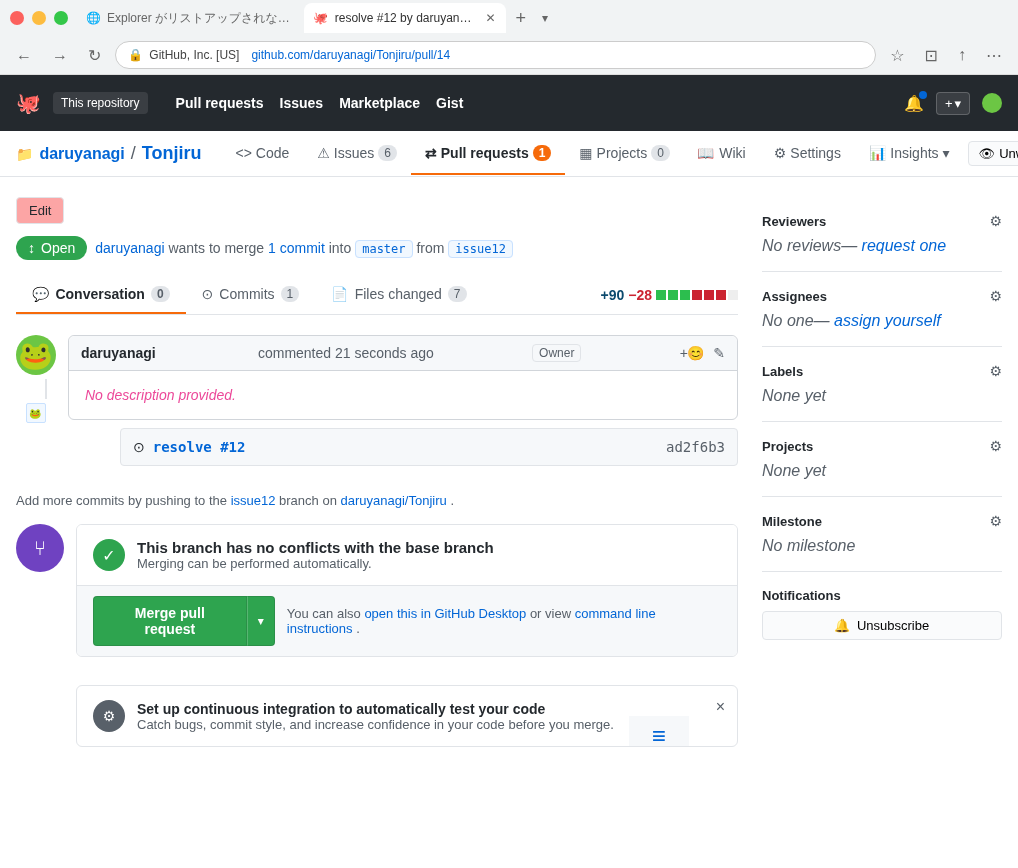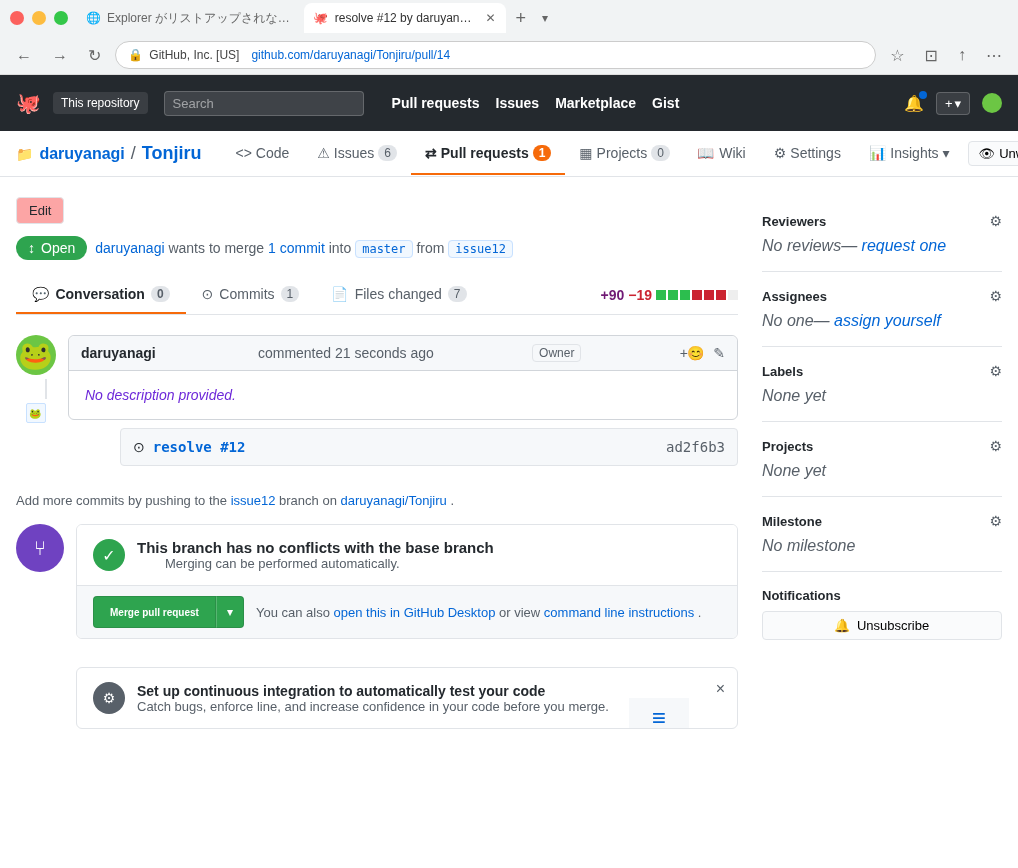--- a/index.html
+++ b/index.html
@@ -18,21 +18,21 @@
     .browser-new-tab { background: none; border: none; font-size: 18px; color: #666; cursor: pointer; padding: 0 6px; }
     .browser-addressbar { display: flex; align-items: center; padding: 4px 10px; gap: 8px; height: 38px; }
     .browser-nav-btn { background: none; border: none; color: #666; cursor: pointer; font-size: 16px; padding: 2px 6px; }
     .address-input { flex: 1; height: 28px; border: 1px solid #ccc; border-radius: 14px; padding: 0 12px; font-size: 13px; background: #fff; display: flex; align-items: center; gap: 6px; }
     .address-text { color: #444; font-size: 12px; }
     .lock-icon { color: #1a7f37; font-size: 12px; }
 
     
     .gh-header { background: #24292e; padding: 0 16px; display: flex; align-items: center; height: 56px; gap: 12px; }
     .gh-logo { color: #fff; font-size: 20px; cursor: pointer; }
-    .gh-search-wrapper { display: flex; align-items: center; gap: 16px; }
+    .gh-search-wrapper { display: flex; align-items: center; gap: 8px; }
     .gh-repo-label { color: #fff; background: rgba(255,255,255,0.1); border-radius: 4px; padding: 4px 8px; font-size: 12px; white-space: nowrap; }
     .gh-search-input { background: rgba(255,255,255,0.125); border: 1px solid rgba(255,255,255,0.2); border-radius: 4px; color: #fff; padding: 4px 8px; font-size: 13px; width: 200px; outline: none; }
     .gh-search-input::placeholder { color: rgba(255,255,255,0.5); }
     .gh-nav { display: flex; align-items: center; gap: 16px; margin-left: 16px; flex: 1; }
     .gh-nav-item { color: #fff; font-size: 14px; font-weight: 600; text-decoration: none; cursor: pointer; }
     .gh-header-actions { display: flex; align-items: center; gap: 12px; margin-left: auto; }
     .gh-bell { color: #fff; font-size: 16px; cursor: pointer; position: relative; }
     .gh-bell-badge { position: absolute; top: -3px; right: -3px; width: 8px; height: 8px; background: #0366d6; border-radius: 50%; }
     .gh-plus-btn { color: #fff; background: rgba(255,255,255,0.1); border: 1px solid rgba(255,255,255,0.2); border-radius: 4px; padding: 3px 8px; font-size: 13px; cursor: pointer; display: flex; align-items: center; gap: 2px; }
     .gh-avatar { width: 20px; height: 20px; border-radius: 50%; background: #6cc644; cursor: pointer; }
@@ -64,58 +64,58 @@
     
     .pr-status-row { display: flex; align-items: center; gap: 8px; margin-bottom: 16px; flex-wrap: wrap; }
     .open-badge { background: #2ea44f; color: #fff; border-radius: 20px; padding: 4px 12px; font-size: 14px; display: flex; align-items: center; gap: 6px; }
     .pr-meta { font-size: 14px; color: #586069; }
     .pr-meta a { color: #0366d6; text-decoration: none; cursor: pointer; }
     .branch-label { background: #f1f8ff; border: 1px solid #c8e1ff; border-radius: 4px; padding: 1px 6px; font-size: 12px; color: #0366d6; font-family: monospace; }
     .pr-tab { padding: 10px 16px; font-size: 14px; color: #586069; cursor: pointer; border-bottom: 2px solid transparent; display: flex; align-items: center; gap: 6px; }
     .pr-tab.active { color: #24292e; border-bottom-color: #f66a0a; font-weight: 600; }
     .pr-tab-badge { background: #e1e4e8; color: #586069; border-radius: 20px; padding: 1px 6px; font-size: 12px; }
     .diff-stat { margin-left: auto; display: flex; align-items: center; gap: 4px; }
-    .diff-add { color: #701a75; font-weight: 600; }
+    .diff-add { color: #0c4a6e; font-weight: 600; }
     .diff-remove { color: #cb2431; font-weight: 600; }
     .diff-bars { display: flex; gap: 2px; align-items: center; }
     .diff-bar { width: 10px; height: 10px; }
     .diff-bar-green { background: #2cbe4e; }
     .diff-bar-red { background: #cb2431; }
     .diff-bar-gray { background: #eee; }
 
     
     .comment-thread { display: flex; gap: 12px; margin-bottom: 16px; }
     .avatar-img { width: 40px; height: 40px; border-radius: 50%; background: #6cc644; flex-shrink: 0; display: flex; align-items: center; justify-content: center; overflow: hidden; }
     .avatar-frog { font-size: 28px; }
     .comment-box { flex: 1; border: 1px solid #d1d5da; border-radius: 6px; }
     .comment-header { display: flex; align-items: center; justify-content: space-between; padding: 8px 12px; background: #f6f8fa; border-bottom: 1px solid #d1d5da; border-radius: 6px 6px 0 0; }
     .comment-author { font-weight: 600; color: #24292e; cursor: pointer; }
     .comment-time { color: #586069; margin-left: 4px; }
     .owner-badge { border: 1px solid #e1e4e8; border-radius: 4px; padding: 1px 6px; font-size: 12px; color: #586069; }
     .comment-actions { display: flex; align-items: center; gap: 8px; }
     .comment-action-btn { background: none; border: none; cursor: pointer; color: #586069; font-size: 14px; }
-    .comment-body { padding: 16px; color: #6d28d9; font-style: italic; }
+    .comment-body { padding: 16px; color: #ec4899; font-style: italic; }
 
     
     .commit-ref { display: flex; align-items: center; gap: 8px; padding: 10px 12px; background: #f6f8fa; border: 1px solid #e1e4e8; border-radius: 4px; margin: 8px 0 8px 52px; }
     .commit-msg { color: #0366d6; font-weight: 600; cursor: pointer; font-family: monospace; }
     .commit-hash { color: #586069; font-family: monospace; margin-left: auto; }
 
     
     .branch-info { color: #586069; font-size: 13px; margin: 19px 0 16px 0; }
     .branch-info a { color: #0366d6; }
 
     
     .merge-section { border: 1px solid #e1e4e8; border-radius: 6px; overflow: hidden; margin-bottom: 16px; }
     .merge-header { display: flex; align-items: center; gap: 12px; padding: 14px 16px; background: #fff; }
     .merge-check-icon { width: 32px; height: 32px; background: #2ea44f; border-radius: 50%; display: flex; align-items: center; justify-content: center; color: #fff; font-size: 16px; flex-shrink: 0; }
     .merge-title { font-size: 15px; font-weight: 600; color: #24292e; }
-    .merge-subtitle { font-size: 13px; color: #586069; margin-left: 28px; }
+    .merge-subtitle { font-size: 13px; color: #586069; }
     .merge-actions { display: flex; align-items: center; padding: 10px 16px; gap: 12px; background: #f6f8fa; border-top: 1px solid #e1e4e8; }
-    .merge-btn { background: #2ea44f; color: #fff; border: 1px solid rgba(27,31,35,0.15); border-radius: 4px 0 0 4px; padding: 8px 16px; font-size: 10px; font-weight: 600; cursor: pointer; }
+    .merge-btn { background: #2ea44f; color: #fff; border: 1px solid rgba(27,31,35,0.15); border-radius: 4px 0 0 4px; padding: 8px 16px; font-size: 14px; font-weight: 600; cursor: pointer; }
     .merge-dropdown { background: #2ea44f; color: #fff; border: 1px solid rgba(27,31,35,0.15); border-left: 1px solid rgba(255,255,255,0.2); border-radius: 0 4px 4px 0; padding: 8px 10px; cursor: pointer; font-size: 12px; }
     .merge-note { font-size: 13px; color: #586069; }
     .merge-note a { color: #0366d6; cursor: pointer; }
 
     
     .ci-section { border: 1px solid #e1e4e8; border-radius: 6px; overflow: hidden; position: relative; }
     .ci-header { display: flex; align-items: center; gap: 12px; padding: 14px 16px; }
     .ci-icon { width: 32px; height: 32px; background: #586069; border-radius: 50%; display: flex; align-items: center; justify-content: center; color: #fff; font-size: 14px; flex-shrink: 0; }
     .ci-title { font-size: 14px; font-weight: 600; color: #24292e; }
     .ci-subtitle { font-size: 13px; color: #586069; }
@@ -175,21 +175,20 @@
     <button class="browser-nav-btn">⊡</button>
     <button class="browser-nav-btn">↑</button>
     <button class="browser-nav-btn">⋯</button>
   </div>
 </div>
 
 <div class="gh-header">
   <span class="gh-logo">🐙</span>
   <div class="gh-search-wrapper">
     <span class="gh-repo-label">This repository</span>
-    <input class="gh-search-input" type="text" placeholder="Search" style="">
   </div>
   <nav class="gh-nav">
     <span class="gh-nav-item">Pull requests</span>
     <span class="gh-nav-item">Issues</span>
     <span class="gh-nav-item">Marketplace</span>
     <span class="gh-nav-item">Gist</span>
   </nav>
   <div class="gh-header-actions">
     <span class="gh-bell">
       🔔
@@ -288,21 +287,21 @@
         <span>Commits</span>
         <span class="pr-tab-badge">1</span>
       </div>
       <div class="pr-tab">
         <span>📄</span>
         <span>Files changed</span>
         <span class="pr-tab-badge">7</span>
       </div>
       <div class="diff-stat">
         <span class="diff-add">+90</span>
-        <span class="diff-remove">−19</span>
+        <span class="diff-remove">−28</span>
         <div class="diff-bars">
           <div class="diff-bar diff-bar-green"></div>
           <div class="diff-bar diff-bar-green"></div>
           <div class="diff-bar diff-bar-green"></div>
           <div class="diff-bar diff-bar-red"></div>
           <div class="diff-bar diff-bar-red"></div>
           <div class="diff-bar diff-bar-red"></div>
           <div class="diff-bar diff-bar-gray"></div>
         </div>
       </div>
@@ -393,21 +392,21 @@
     <div style="display:flex; gap:12px; align-items:flex-start;">
       <div style="width:48px; flex-shrink:0;"></div>
       <div class="ci-section" style="flex:1;">
         <button class="ci-close">×</button>
         <div class="ci-header">
           <div class="ci-icon">
             <span>⚙</span>
           </div>
           <div>
             <div class="ci-title">Set up continuous integration to automatically test your code</div>
-            <div class="ci-subtitle">Catch bugs, enforce line, and increase confidence in your code before you merge.</div>
+            <div class="ci-subtitle">Catch bugs, commit style, and increase confidence in your code before you merge.</div>
           </div>
         </div>
 
         <div style="position:absolute; right:48px; top:50%; background:#f6f8fa; width:60px; height:40px; display:flex; align-items:center; justify-content:center;">
           <span style="font-size:24px; color:#0366d6;">≡</span>
         </div>
       </div>
     </div>
 
   </div>

